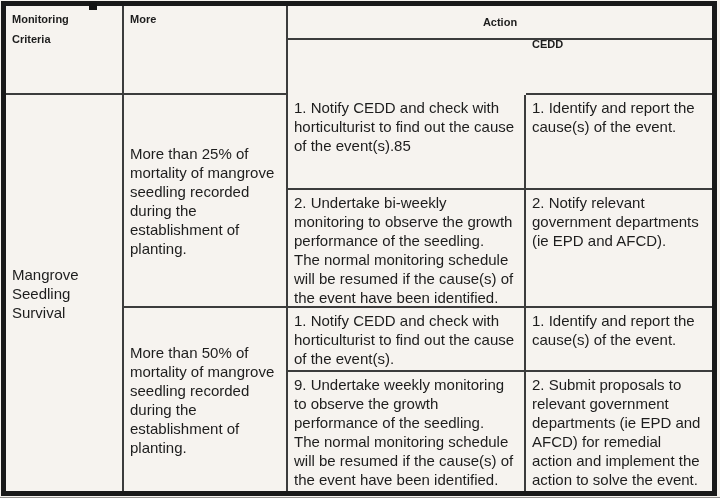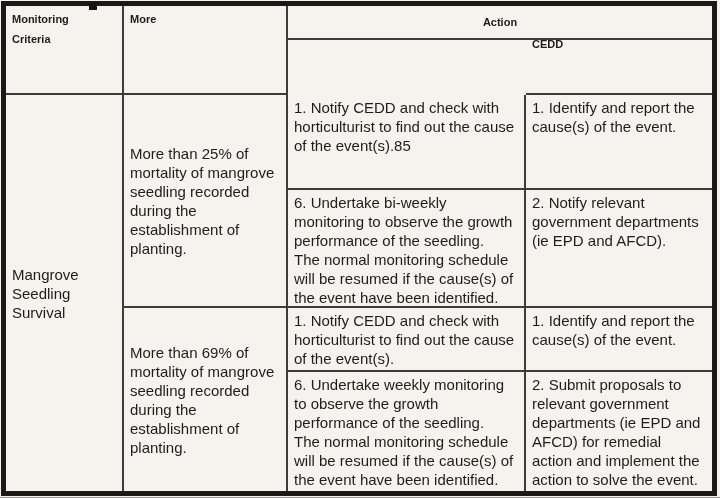--- a/index.html
+++ b/index.html
@@ -63,49 +63,49 @@
 
     <div class="cell c2 r34 vc">
       <span>More than 25% of
 mortality of mangrove
 seedling recorded
 during the
 establishment of
 planting.</span>
     </div>
     <div class="cell c2 r56 nb vc">
-      <span>More than 69% of
+      <span>More than 50% of
 mortality of mangrove
 seedling recorded
 during the
 establishment of
 planting.</span>
     </div>
 
     <div class="cell c3 r3">1. Notify CEDD and check with
 horticulturist to find out the cause
 of the event(s).85</div>
     <div class="cell c4 r3 nr">1. Identify and report the
 cause(s) of the event.</div>
-    <div class="cell c3 r4">6. Undertake bi-weekly
+    <div class="cell c3 r4">2. Undertake bi-weekly
 monitoring to observe the growth
 performance of the seedling.
 The normal monitoring schedule
 will be resumed if the cause(s) of
 the event have been identified.</div>
     <div class="cell c4 r4 nr">2. Notify relevant
 government departments
 (ie EPD and AFCD).</div>
 
     <div class="cell c3 r5">1. Notify CEDD and check with
 horticulturist to find out the cause
 of the event(s).</div>
     <div class="cell c4 r5 nr">1. Identify and report the
 cause(s) of the event.</div>
-    <div class="cell c3 r6 nb">6. Undertake weekly monitoring
+    <div class="cell c3 r6 nb">9. Undertake weekly monitoring
 to observe the growth
 performance of the seedling.
 The normal monitoring schedule
 will be resumed if the cause(s) of
 the event have been identified.</div>
     <div class="cell c4 r6 nr nb">2. Submit proposals to
 relevant government
 departments (ie EPD and
 AFCD) for remedial
 action and implement the

